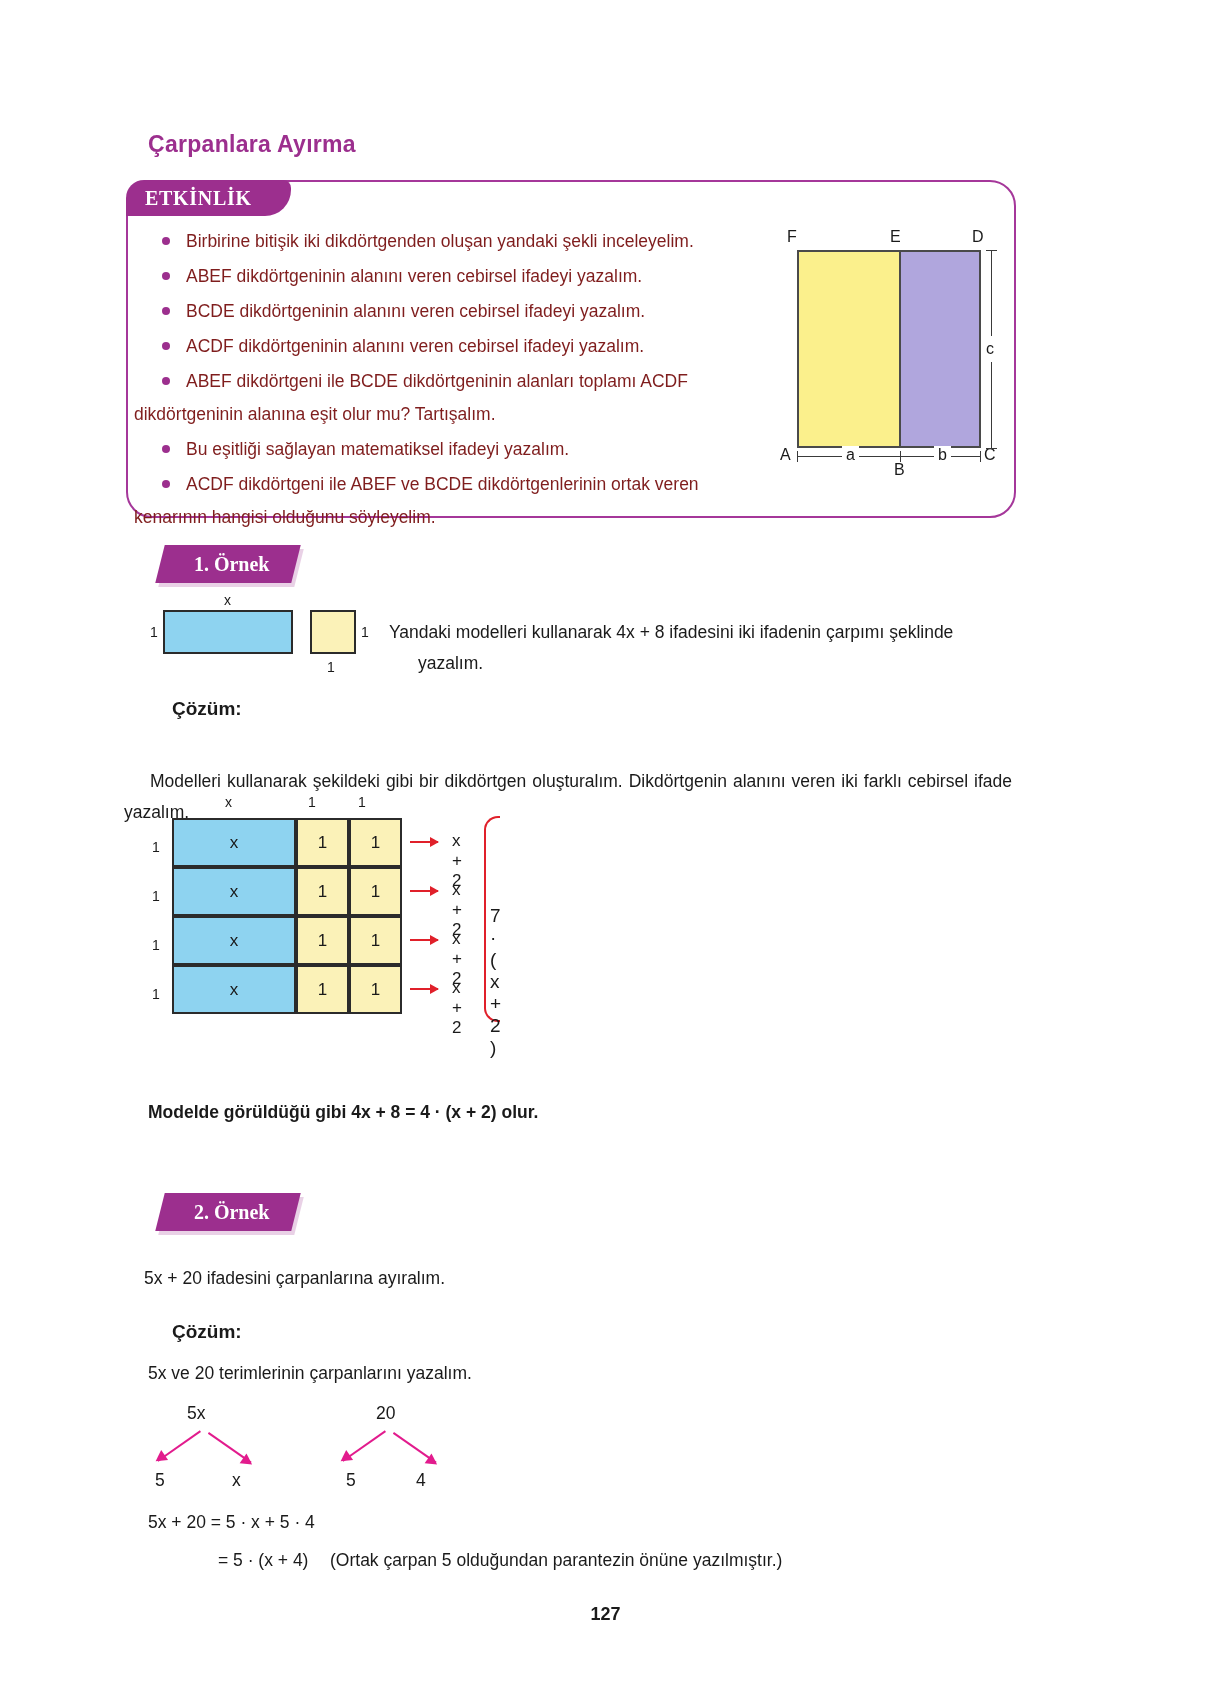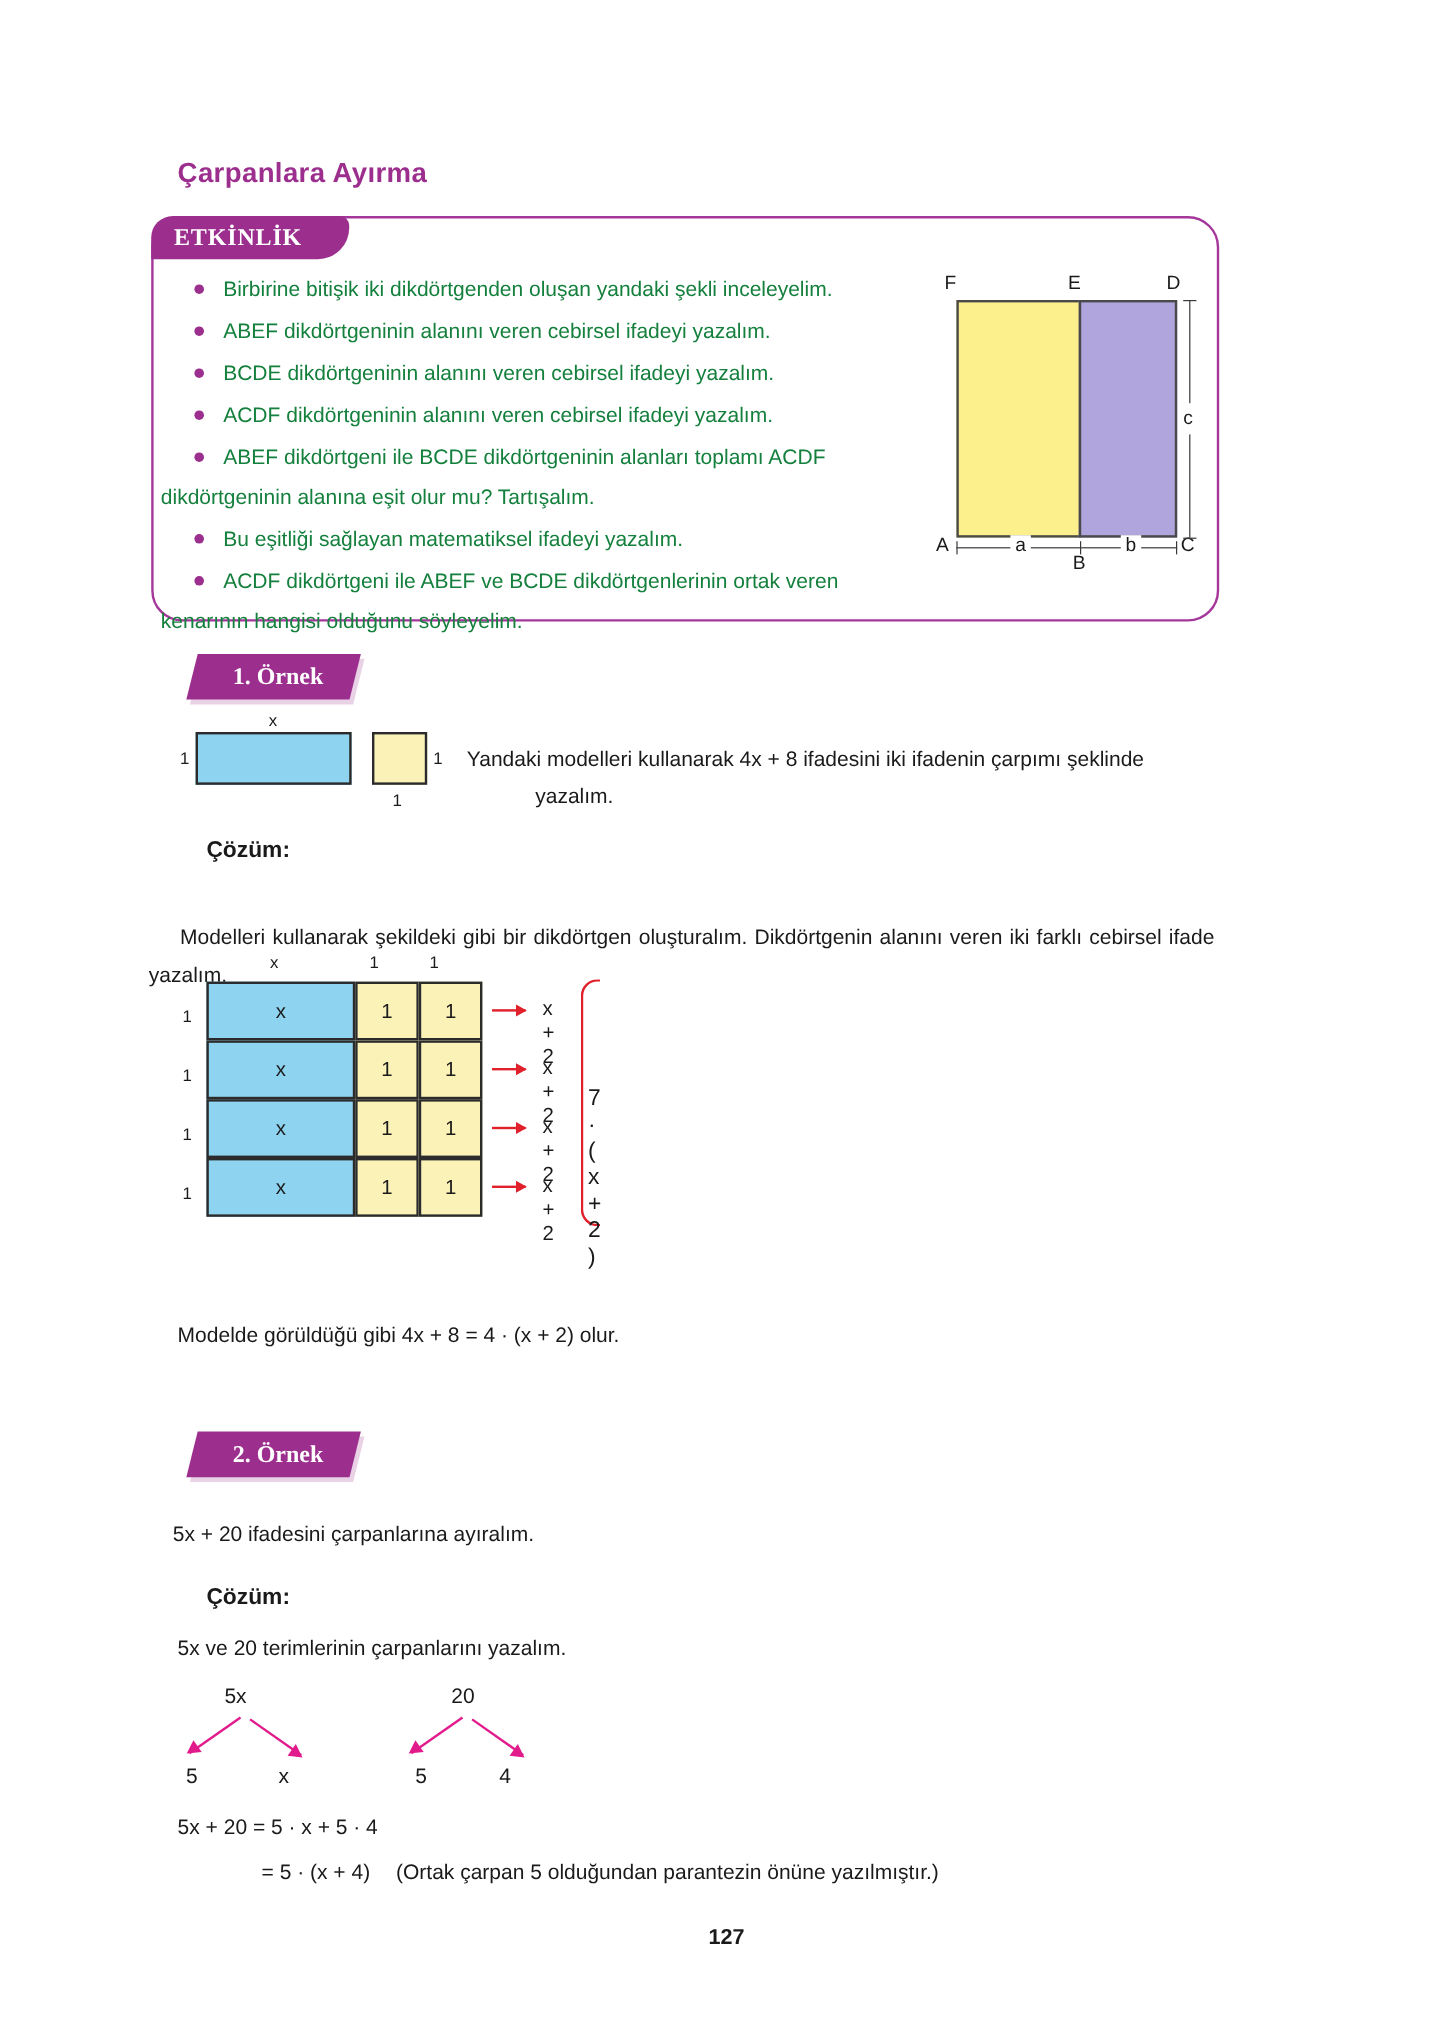--- a/index.html
+++ b/index.html
@@ -66,21 +66,21 @@
   .bullets {
     position: absolute;
     left: 134px;
     top: 225px;
     width: 650px;
   }
   .bullet-row {
     position: relative;
     font-size: 17.5px;
     line-height: 33px;
-    color: #15803d;
+    color: #7f1d1d;
     padding-left: 52px;
     margin-bottom: 2px;
   }
   .bullet-row .dot {
     position: absolute;
     left: 28px;
     top: 12px;
     width: 8px;
     height: 8px;
     border-radius: 50%;
@@ -351,21 +351,21 @@
 
   <div class="tile-blue" style="left:163px; top:610px; width:130px; height:44px;"></div>
   <div class="t tiny" style="left:224px; top:592px;">x</div>
   <div class="t tiny" style="left:150px; top:624px;">1</div>
 
   <div class="tile-yellow" style="left:310px; top:610px; width:46px; height:44px;"></div>
   <div class="t tiny" style="left:361px; top:624px;">1</div>
   <div class="t tiny" style="left:327px; top:659px;">1</div>
 
   <div class="t" style="left:389px; top:622px;">Yandaki modelleri kullanarak 4x + 8 ifadesini iki ifadenin çarpımı şeklinde</div>
-  <div class="t" style="left:418px; top:653px;margin-left:28px;">yazalım.</div>
+  <div class="t" style="left:418px; top:653px;">yazalım.</div>
 
   <div class="t bold" style="left:148px; top:698px;">Çözüm:</div>
   <div class="t just" style="left:124px; top:733px; width:888px; line-height:31px; text-indent:26px;">Modelleri kullanarak şekildeki gibi bir dikdörtgen oluşturalım. Dikdörtgenin alanını veren iki farklı cebirsel ifade yazalım.</div>
 
   <div class="grid-model">
 
     <div class="t tiny" style="left:53px; top:-24px;">x</div>
     <div class="t tiny" style="left:136px; top:-24px;">1</div>
     <div class="t tiny" style="left:186px; top:-24px;">1</div>
 
@@ -399,21 +399,21 @@
     <div class="arrow-red" style="left:238px; top:121px; width:28px;"></div>
     <div class="red-text" style="left:280px; top:111px;">x + 2</div>
 
     <div class="arrow-red" style="left:238px; top:170px; width:28px;"></div>
     <div class="red-text" style="left:280px; top:160px;">x + 2</div>
 
     <div class="brace" style="left:312px; top:-2px; width:14px; height:202px;"></div>
     <div class="red-text" style="left:318px; top:87px; font-size:19px;">7 · ( x + 2 )</div>
   </div>
 
-  <div class="t" style="left:148px; top:1102px;">Modelde görüldüğü gibi 4x + 8 = 4 · (x + 2) olur.</div>
+  <div class="t" style="left:148px; top:1102px;font-weight:bold;">Modelde görüldüğü gibi 4x + 8 = 4 · (x + 2) olur.</div>
 
   <div class="ornek-tab" style="left:160px; top:1193px;">
     <span>2. Örnek</span>
   </div>
 
   <div class="t" style="left:144px; top:1268px;">5x + 20 ifadesini çarpanlarına ayıralım.</div>
   <div class="t bold" style="left:148px; top:1321px;">Çözüm:</div>
   <div class="t" style="left:148px; top:1363px;">5x ve 20 terimlerinin çarpanlarını yazalım.</div>
 
   <div class="t" style="left:187px; top:1403px;text-align:center;">5x</div>

